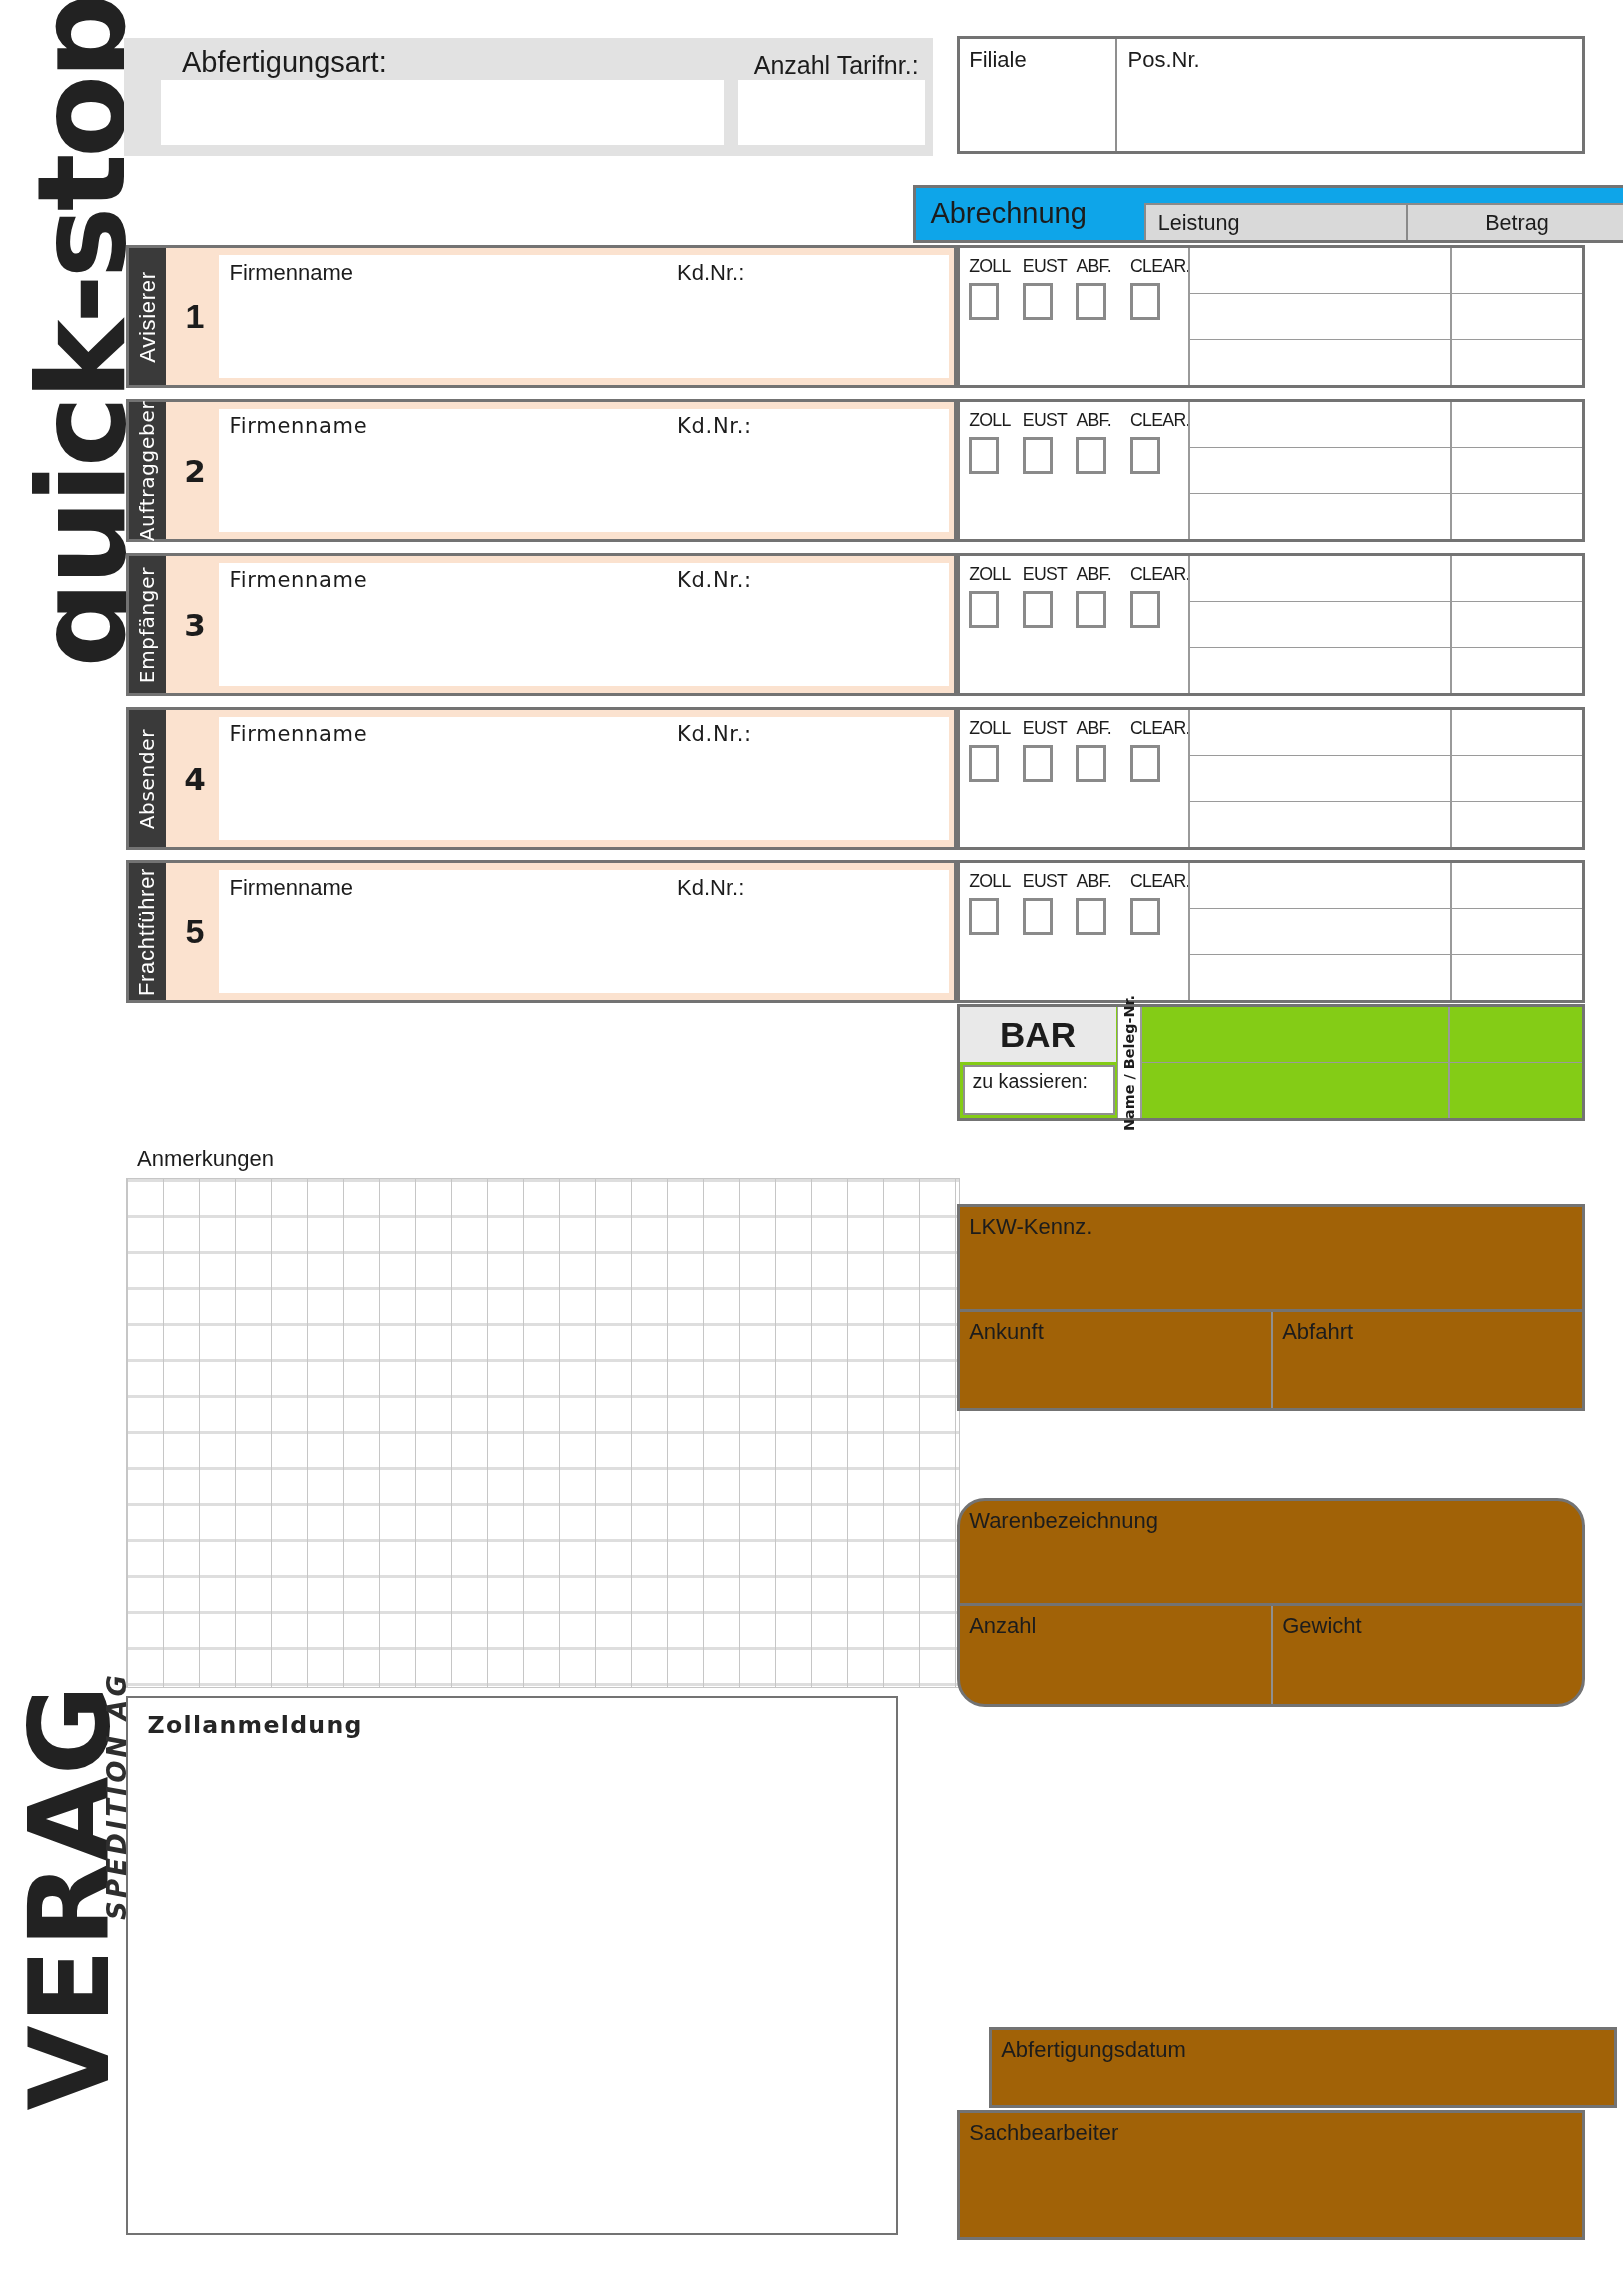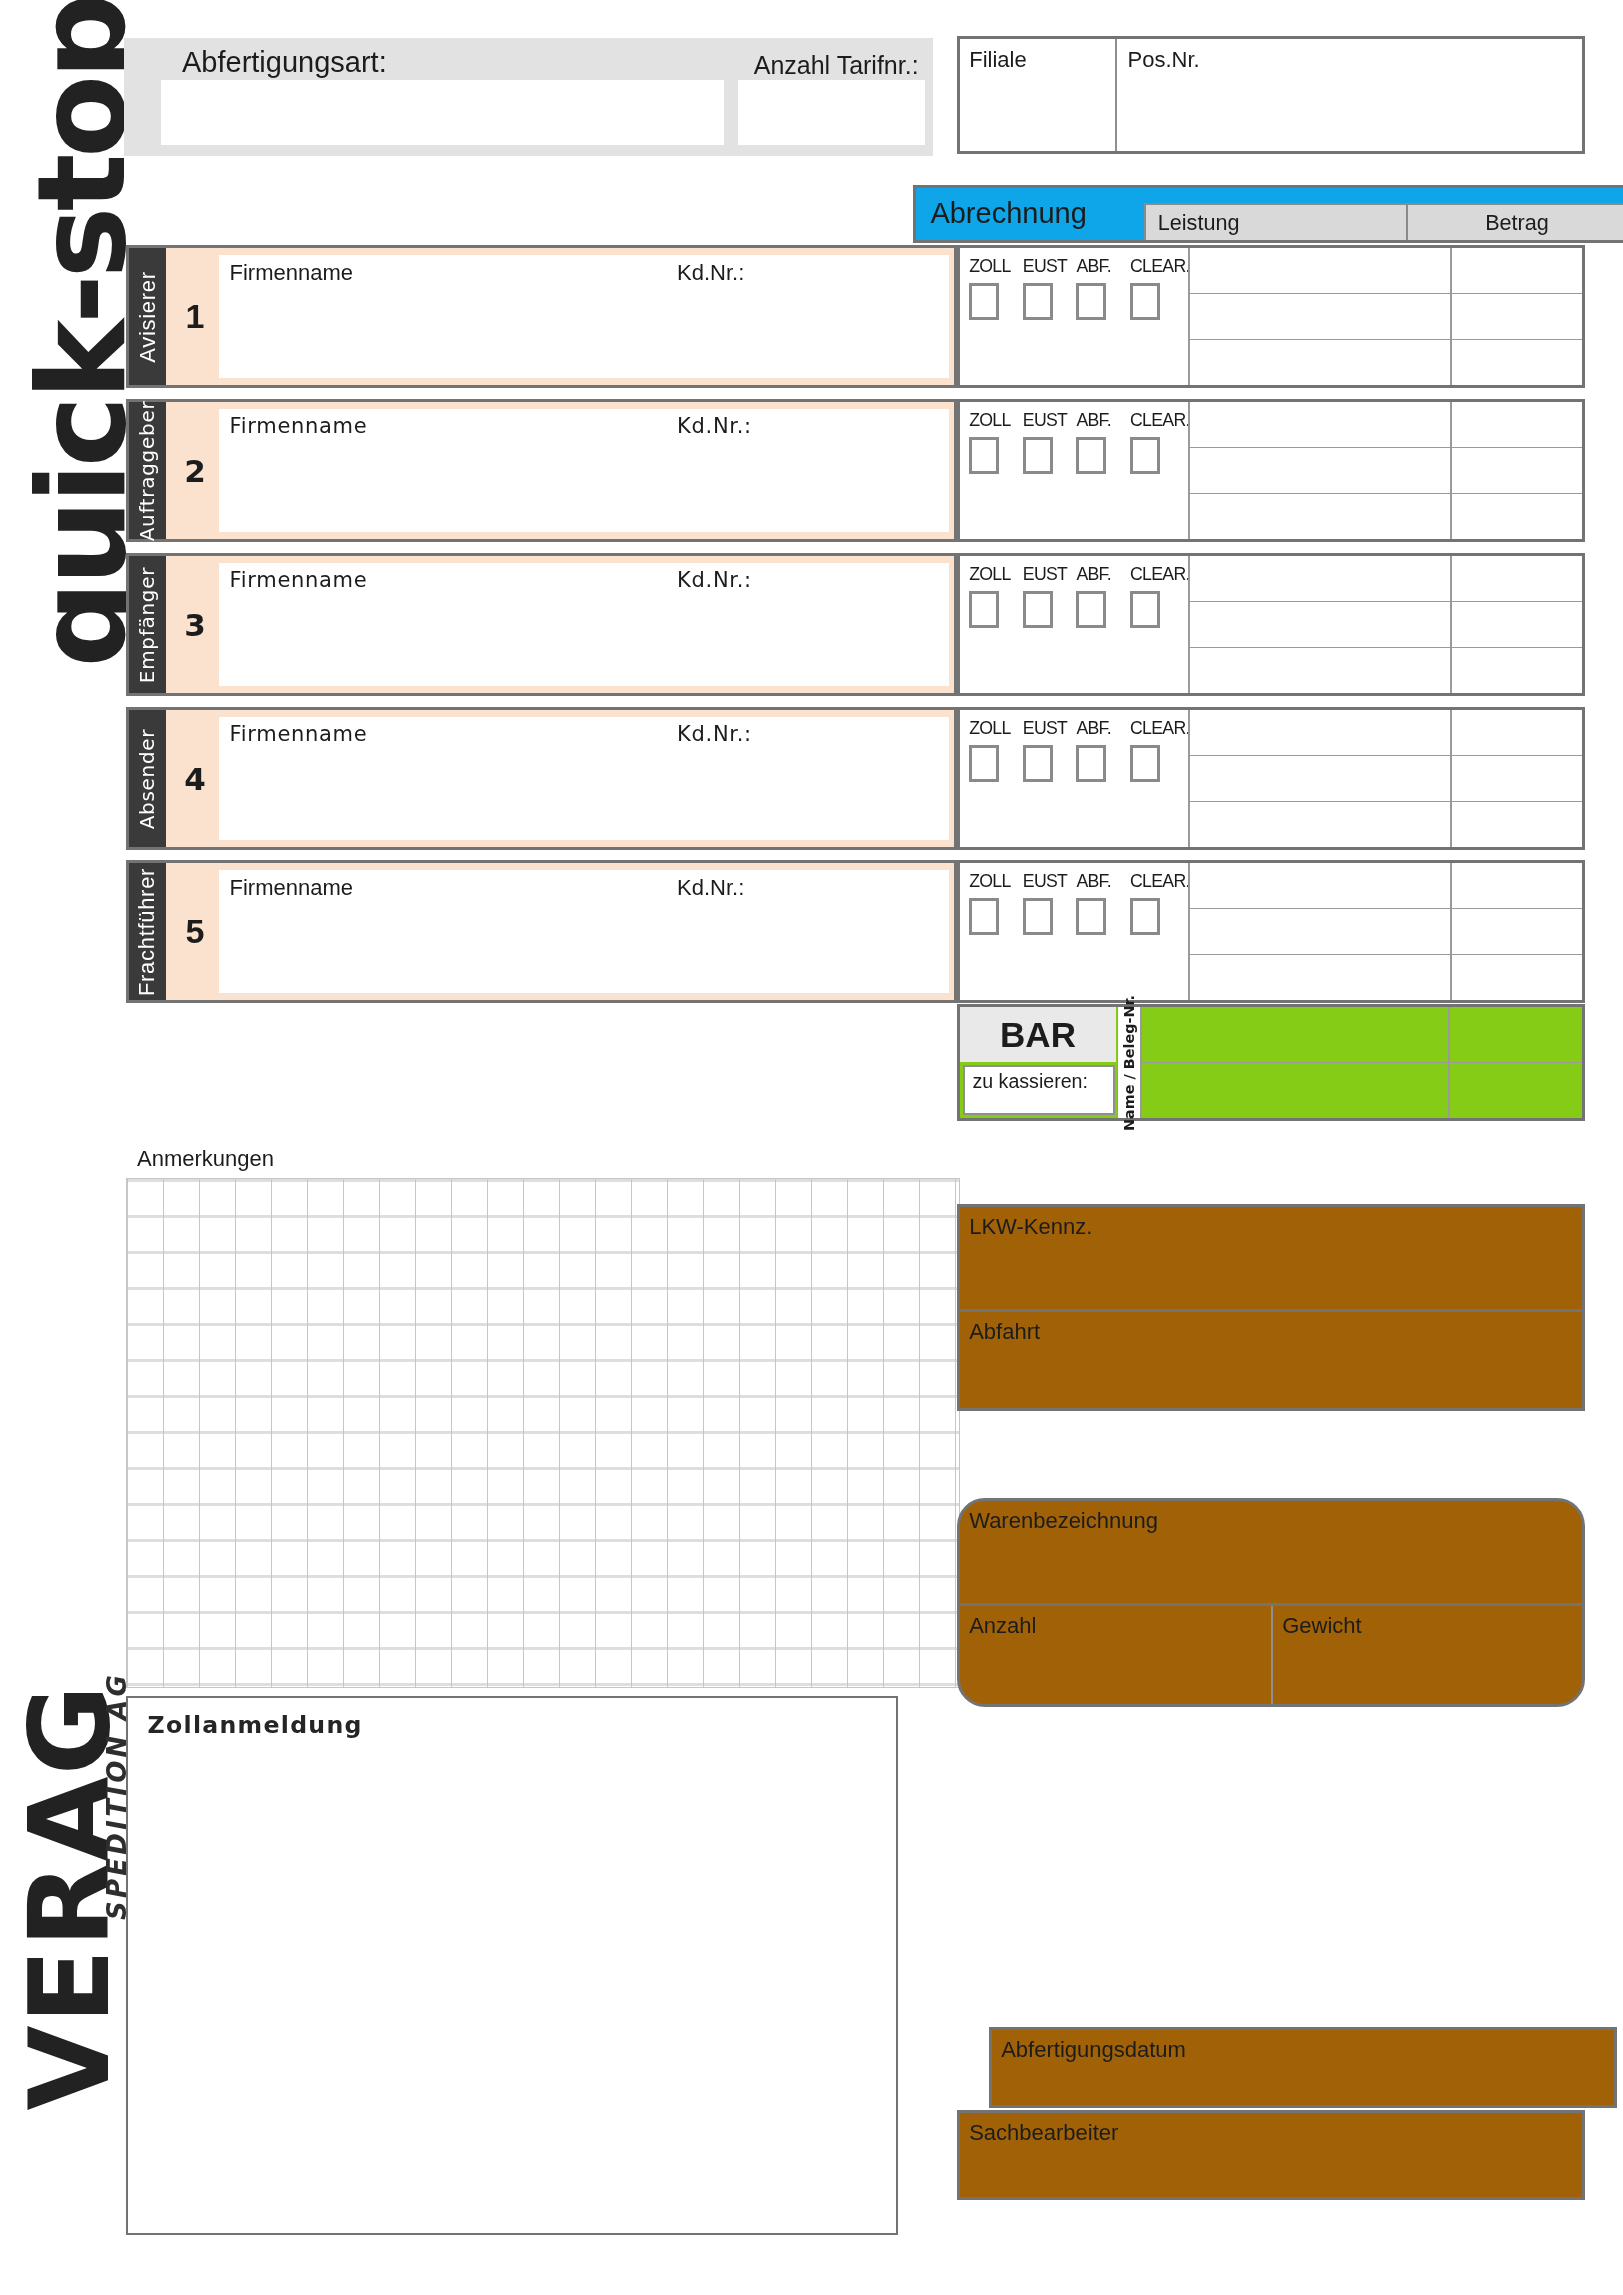--- a/index.html
+++ b/index.html
@@ -96,21 +96,21 @@
   .rbox .bl{position:absolute;left:9.2px;top:6.5px;font-size:22px;}
   .lkw{top:1204px;height:207px;}
   .waren{top:1498px;height:209px;border-radius:28px;}
   .split{position:absolute;left:0;right:0;bottom:0;display:flex;border-top:3.3px solid var(--bthick);}
   .lkw .split{height:99px;}
   .waren .split{height:101px;}
   .split .c1{width:313px;border-right:2.6px solid #8f8f8f;position:relative;}
   .split .c2{flex:1;position:relative;}
   .split .cl{position:absolute;left:9.2px;top:6.5px;font-size:22px;}
   .abfdatum{top:2027px;height:81px;margin-left:32px;}
-  .sachb{top:2110px;height:90px;}
+  .sachb{top:2110px;height:130px;}
 </style>
 </head>
 <body>
 
 <div class="page">
 
   <div class="vwrap quickstop">
     <span>quick-stop</span>
   </div>
   <div class="vwrap verag">
@@ -389,20 +389,23 @@
   <div class="anm-label">Anmerkungen</div>
   <div class="anm-grid"></div>
 
   <div class="zoll-box">
     <span class="zl">Zollanmeldung</span>
   </div>
 
   <div class="rbox lkw">
     <span class="bl">LKW-Kennz.</span>
     <div class="split">
+      <div class="c1">
+          <span class="cl">Ankunft</span>
+        </div>
       <div class="c2">
           <span class="cl">Abfahrt</span>
         </div>
     </div>
   </div>
 
   <div class="rbox waren">
     <span class="bl">Warenbezeichnung</span>
     <div class="split">
       <div class="c1">

